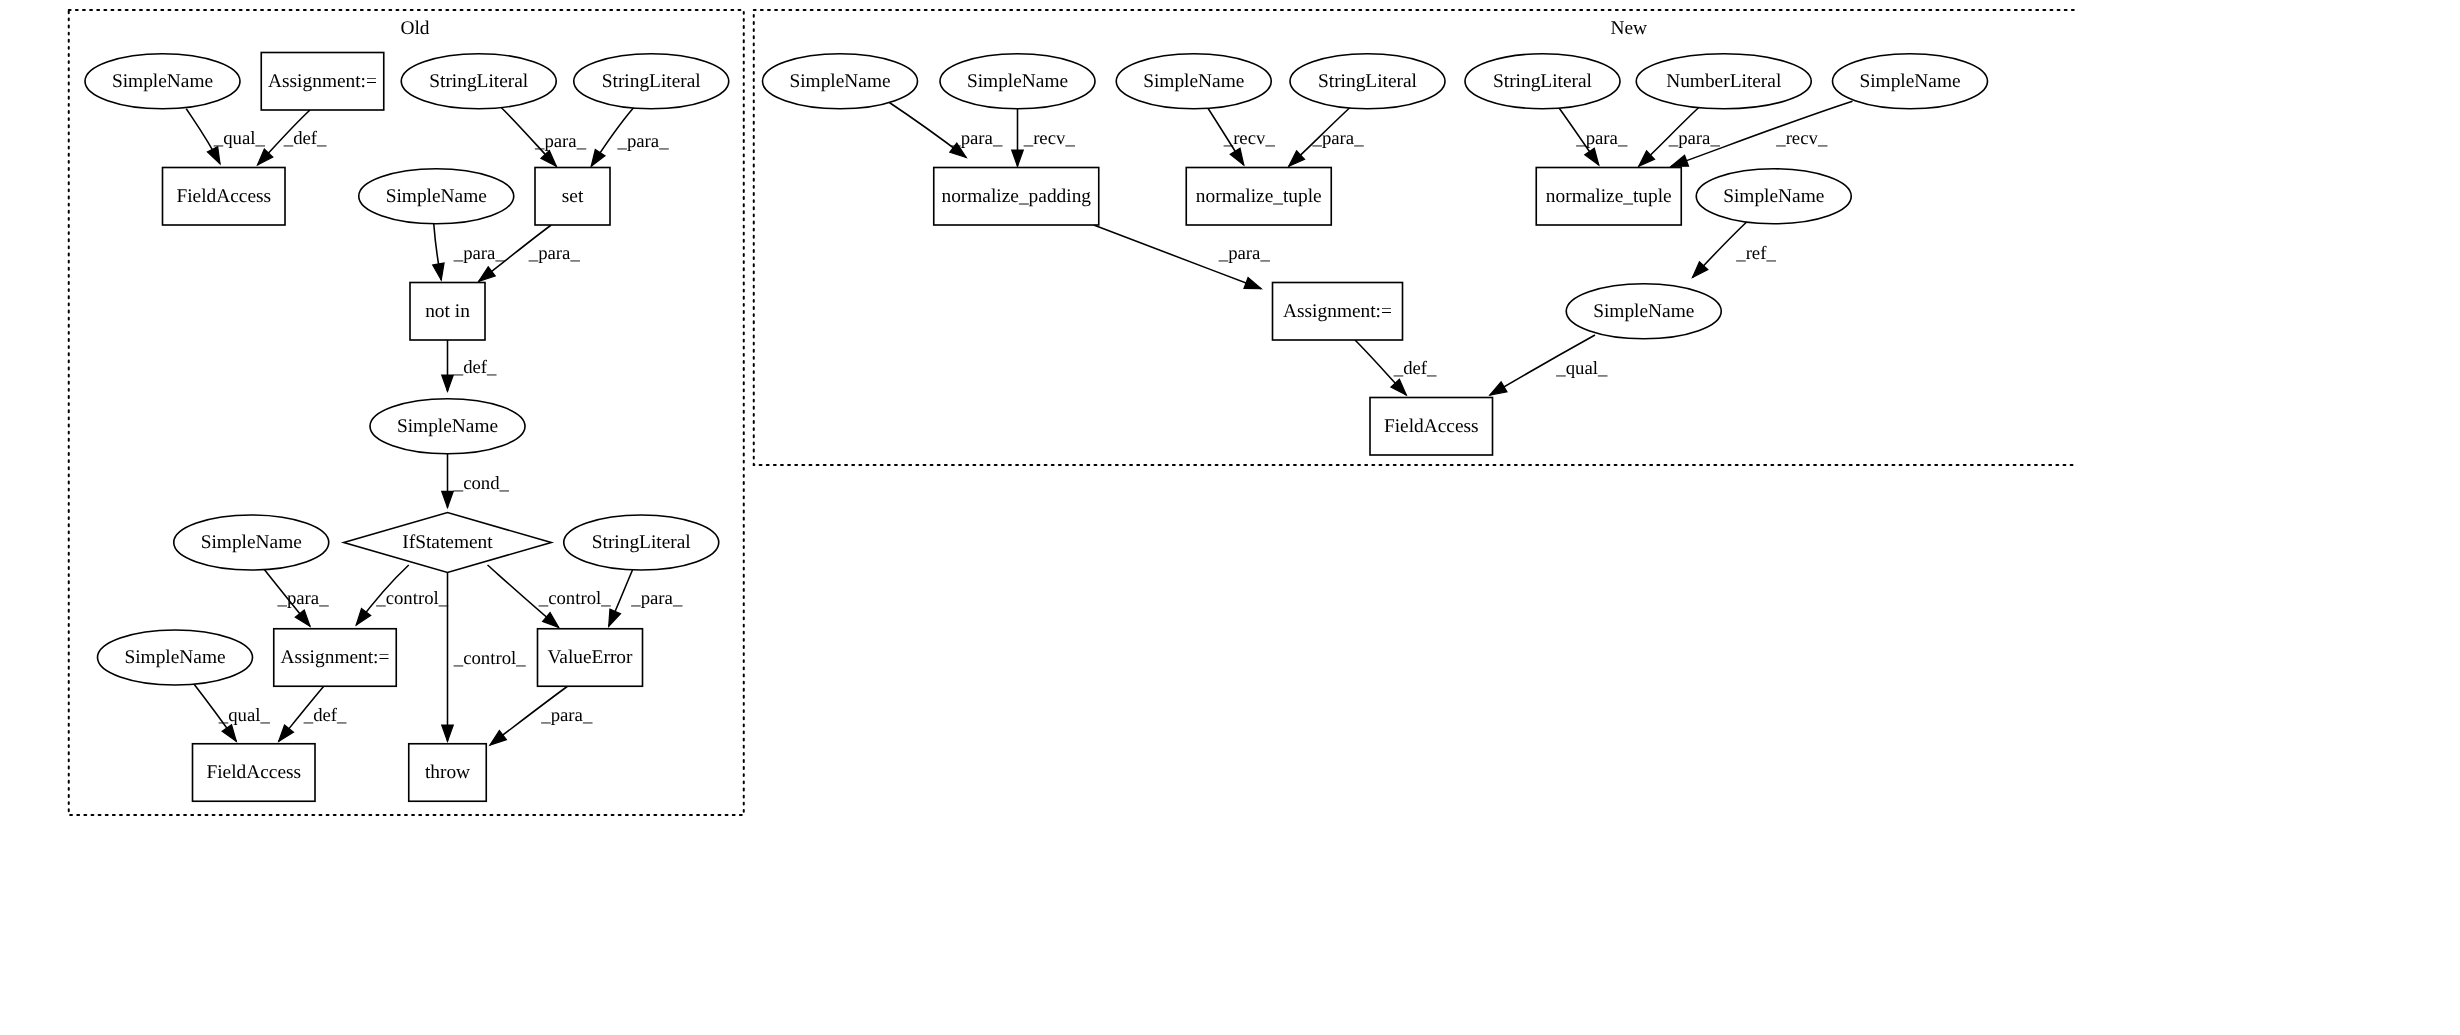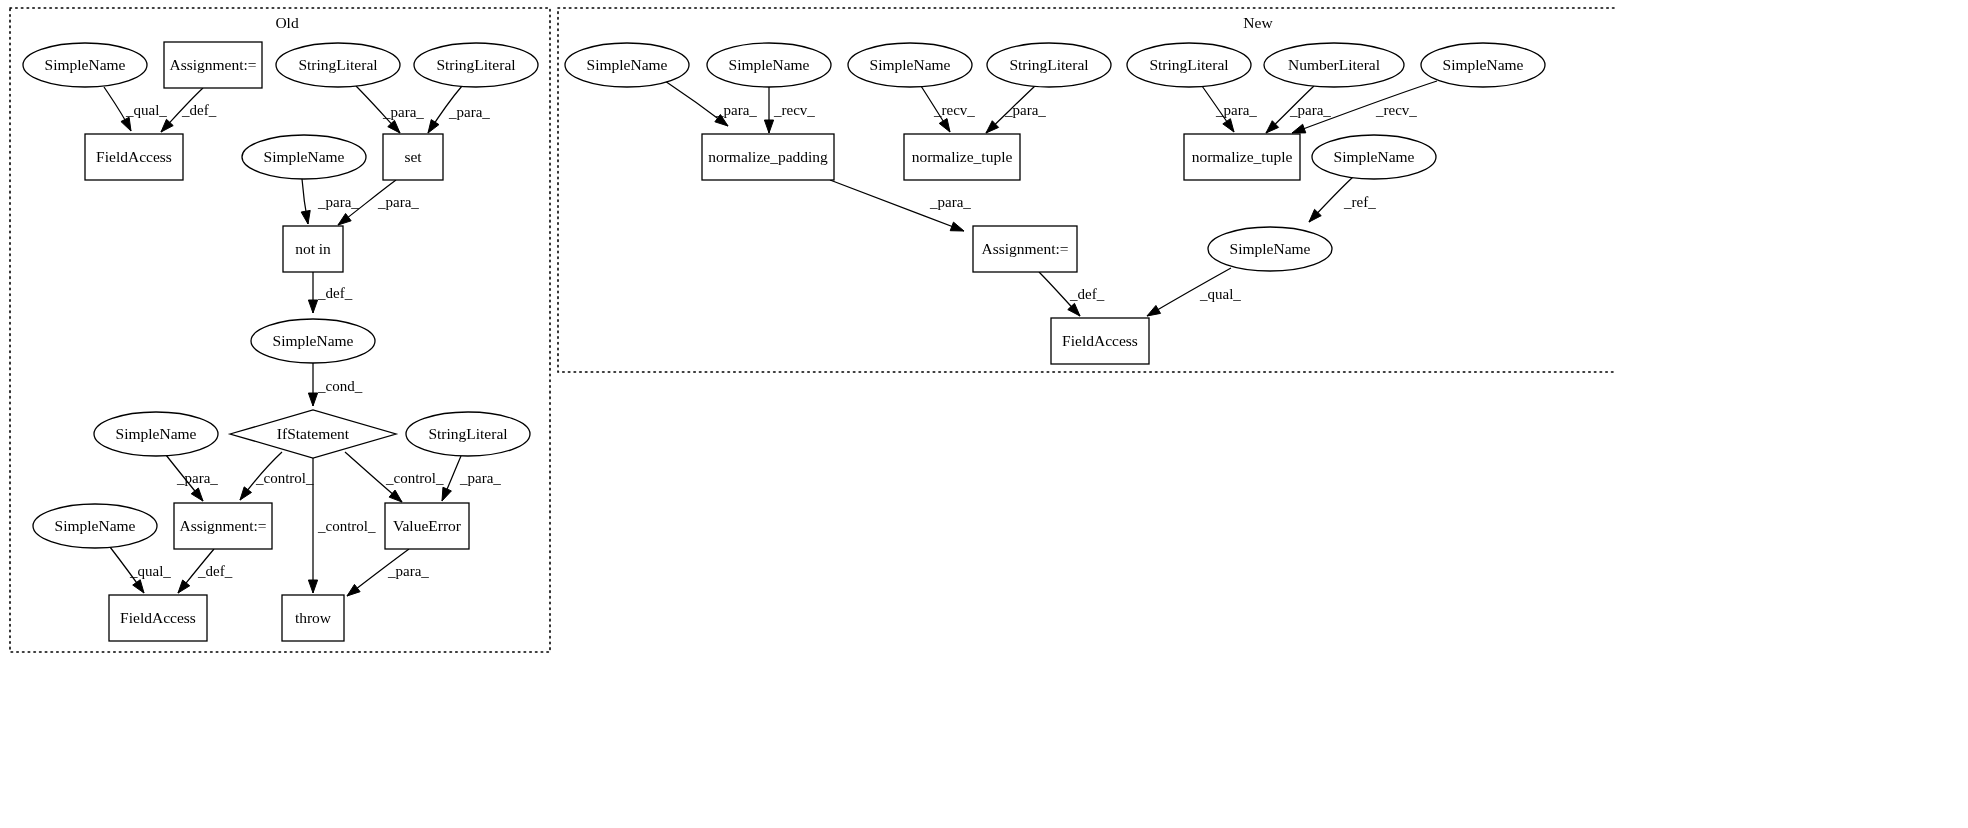--- a/index.html
+++ b/index.html
@@ -1,17 +1,17 @@
 <!DOCTYPE html>
 <html><head>
 <meta charset="utf-8">
 <style>
   html,body{margin:0;padding:0;background:#ffffff;}
   body{width:1968px;height:828px;font-family:"Liberation Serif", serif;}
-  #stage{position:relative;width:1616px;height:828px;overflow:hidden;}
+  #stage{position:relative;width:1616px;height:828px;overflow:hidden;margin-left:45px;}
   svg#graph{position:absolute;left:0;top:0;width:1968px;height:828px;}
   .cluster-border{fill:none;stroke:#000000;stroke-width:1.6;stroke-dasharray:1.5 4.2;stroke-linecap:round;}
   .node-shape{fill:#ffffff;stroke:#000000;stroke-width:1.3;}
   .node-label{font-family:"Liberation Serif", serif;font-size:15.5px;fill:#000000;text-anchor:middle;dominant-baseline:middle;}
   .cluster-label{font-family:"Liberation Serif", serif;font-size:15.5px;fill:#000000;text-anchor:middle;dominant-baseline:middle;}
   .edge-path{fill:none;stroke:#000000;stroke-width:1.25;}
   .edge-head{fill:#000000;stroke:#000000;stroke-width:1;}
   .edge-label{font-family:"Liberation Serif", serif;font-size:15px;fill:#000000;text-anchor:start;dominant-baseline:middle;}
 </style>
 </head>

